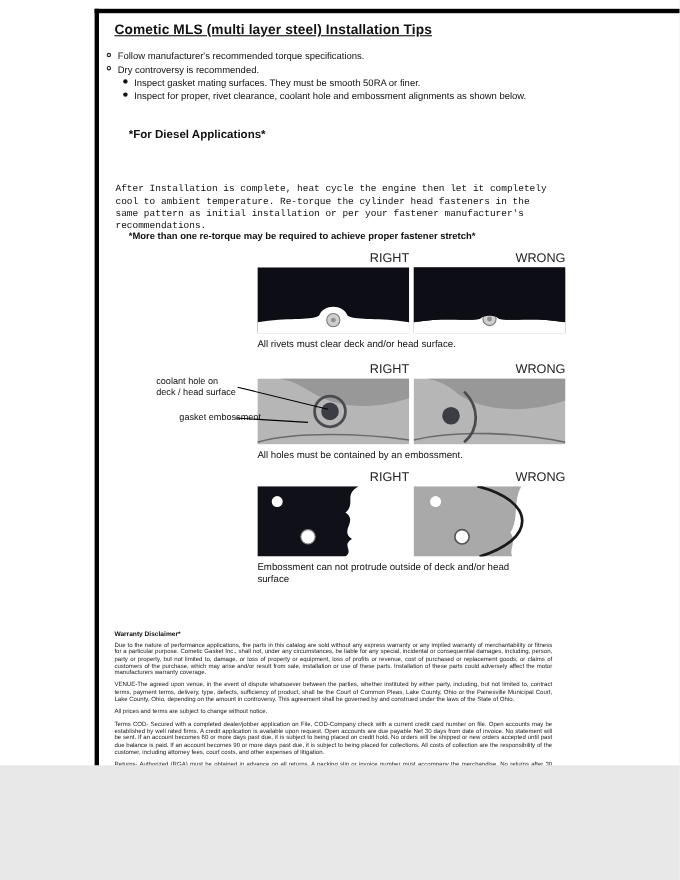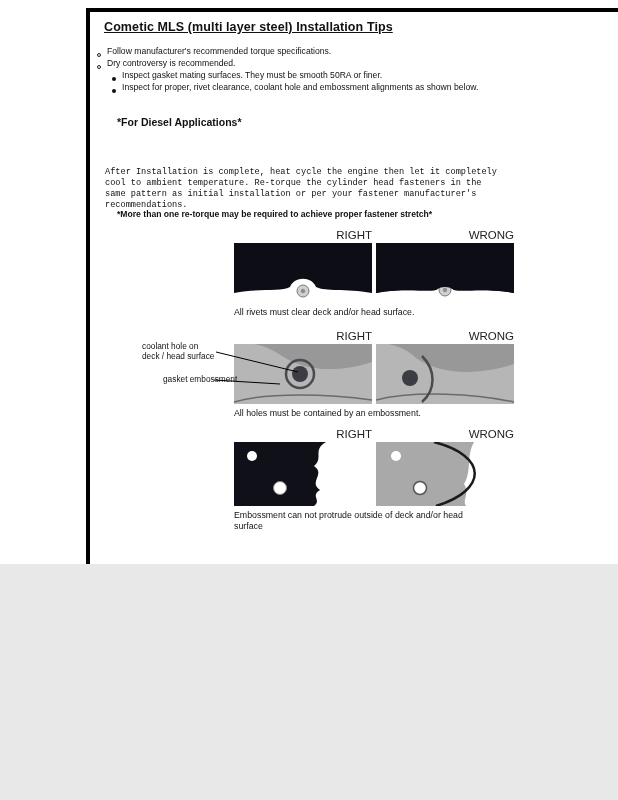--- a/index.html
+++ b/index.html
@@ -1,35 +1,35 @@
 <!DOCTYPE html>
 <html><head>
 <meta charset="utf-8">
 <style>
   * { margin: 0; padding: 0; box-sizing: border-box; }
   html, body { background: #e8e8e8; }
   body { font-family: "Liberation Sans", sans-serif; }
   #page {
     position: relative;
-    width: 618px; height: 564px;
+    width: 618px; height: 696px;
     background: #ffffff;
     overflow: hidden;
     color: #111;
   }
   .border-top { position: absolute; left: 86px; top: 8px; width: 532px; height: 4px; background: #000; }
   .border-left { position: absolute; left: 86px; top: 8px; width: 4px; height: 750px; background: #000; }
 
   .title {
     position: absolute; left: 104px; top: 20px;
     font-size: 12.5px; font-weight: bold; text-decoration: underline;
     letter-spacing: 0.1px;
   }
 
   .tips { position: absolute; left: 97px; top: 45px; width: 430px; font-size: 8.6px; }
-  .bullet-row { display: flex; align-items: flex-end; line-height: 12px; }
+  .bullet-row { display: flex; align-items: flex-start; line-height: 12px; }
   .marker { flex: 0 0 10px; padding-top: 3px; }
   .marker .o-dot { display: block; width: 4px; height: 4px; border: 1px solid #222; border-radius: 50%; }
   .marker .f-dot { display: block; width: 4px; height: 4px; background: #111; border-radius: 50%; }
   .subs { margin-left: 15px; }
 
   .diesel-head { position: absolute; left: 117px; top: 116px; font-size: 10.5px; font-weight: bold; }
   .diesel-p1 { position: absolute; left: 117px; top: 134px; width: 398px; font-size: 8.6px; line-height: 11px; }
   .diesel-p2 { position: absolute; left: 105px; top: 167px; width: 398px; font-size: 8.6px; line-height: 11px; font-family: Liberation Mono, monospace; }
   .diesel-note { position: absolute; left: 117px; top: 209px; width: 420px; font-size: 8.6px; font-weight: bold; }
 

